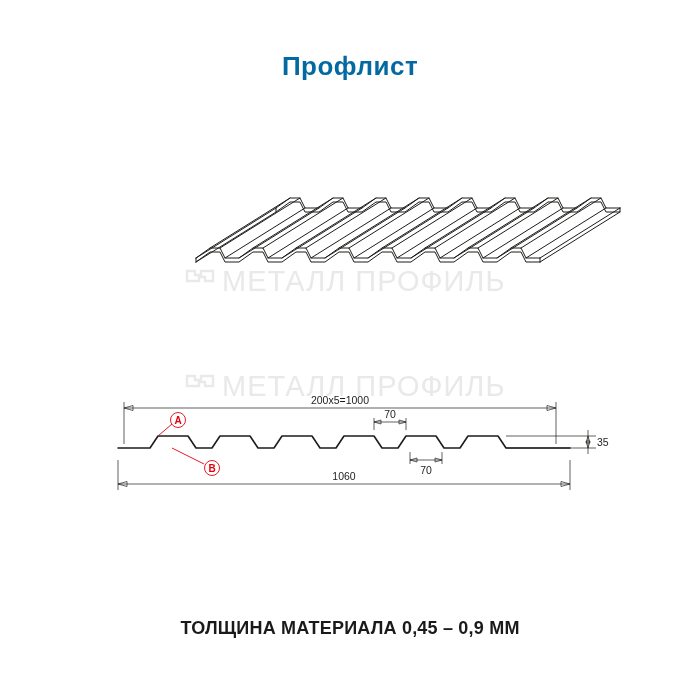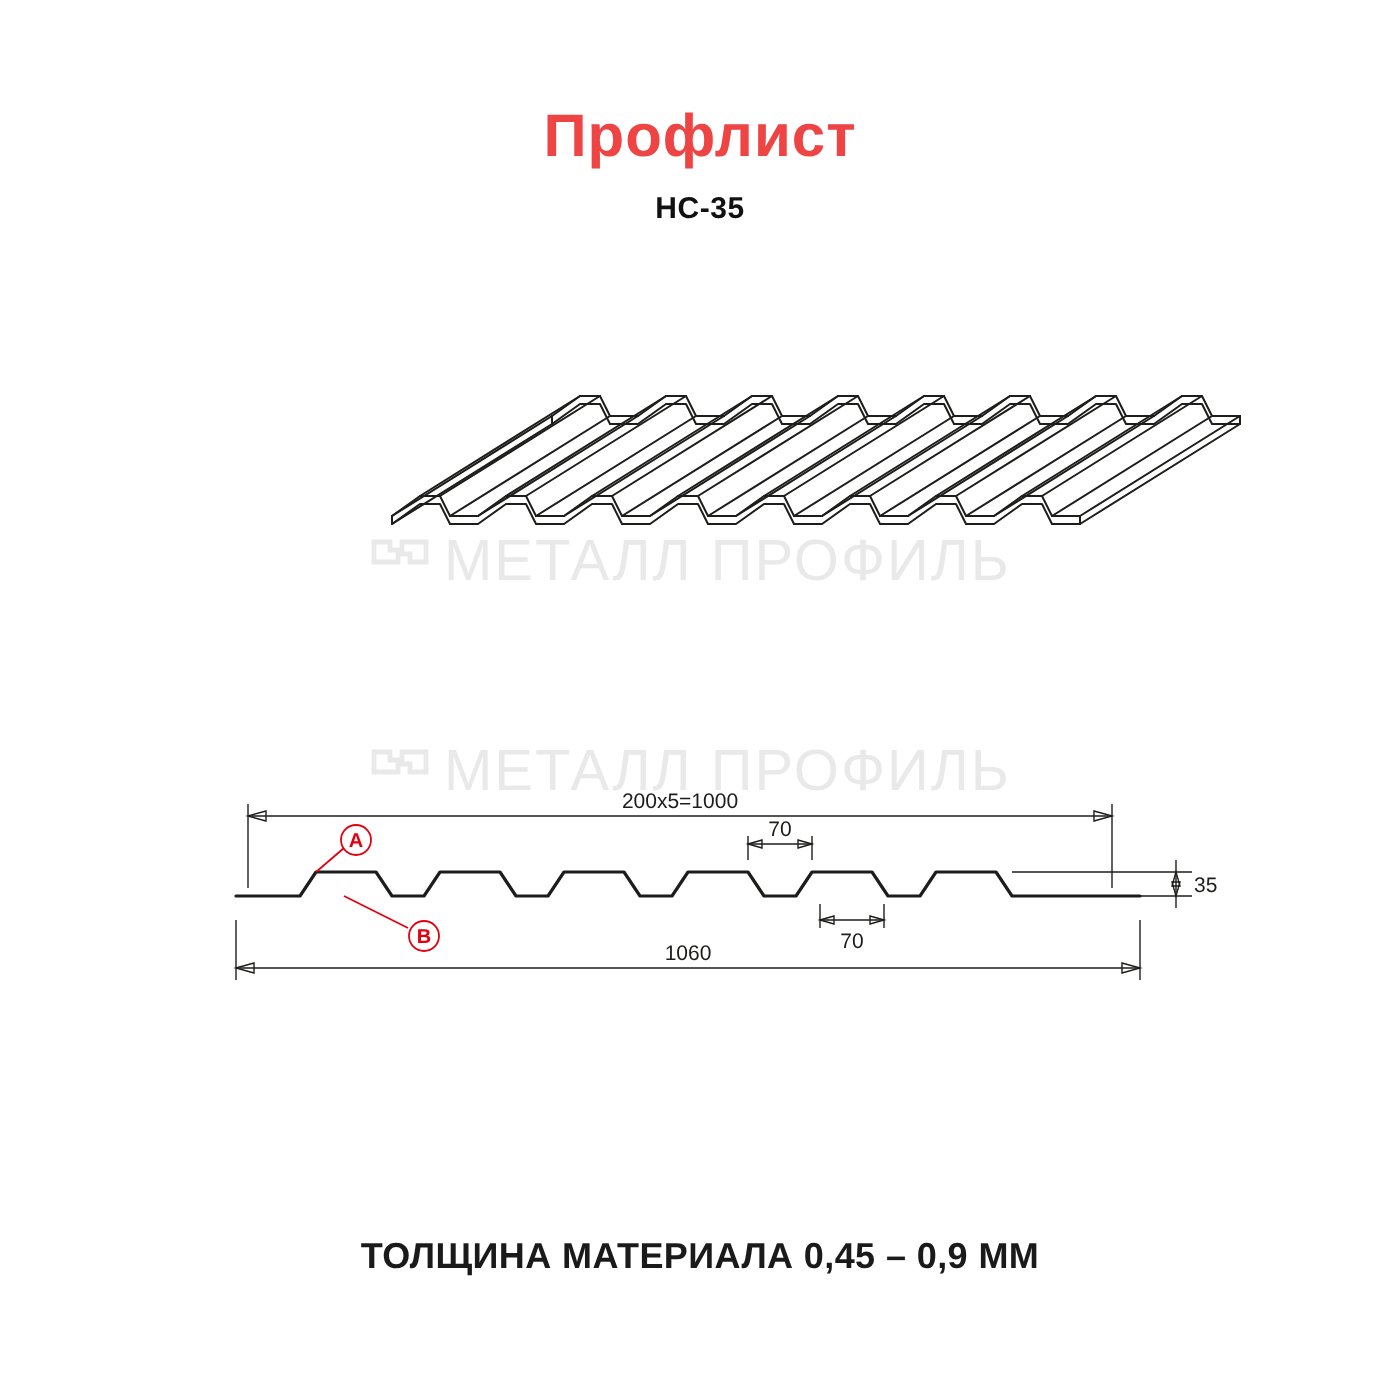--- a/index.html
+++ b/index.html
@@ -22,24 +22,24 @@
   }
   
   .title-block {
     position: absolute;
     left: 0;
     top: 52px;
     width: 700px;
     text-align: center;
   }
   .title-main {
-    font-size: 30px;
+    font-size: 26px;
     font-weight: bold;
     letter-spacing: 0.5px;
-    color: #ef4444;
+    color: #0369a1;
     line-height: 1.1;
   }
   .title-sub {
     margin-top: 11px;
     font-size: 15px;
     font-weight: bold;
     color: #111111;
     letter-spacing: 0.3px;
   }
   
@@ -129,21 +129,20 @@
     font-size: 10.5px;
   }
 </style>
 </head>
 <body>
 
 <div class="page">
 
   <div class="title-block">
     <div class="title-main">Профлист</div>
-    <div class="title-sub">НС-35</div>
   </div>
 
   <div class="watermark wm-1">
     <svg class="wm-logo" viewBox="0 0 32 32">
       <path d="M3 20 L3 10 L11 10 L11 14 L17 14 L17 10 L29 10 L29 20 L21 20 L21 16 L15 16 L15 20 Z" fill="none" stroke="#e9e9e9" stroke-width="2.4"></path>
     </svg>
     <span class="wm-text">МЕТАЛЛ ПРОФИЛЬ</span>
   </div>
 
   <div class="iso-wrap">

